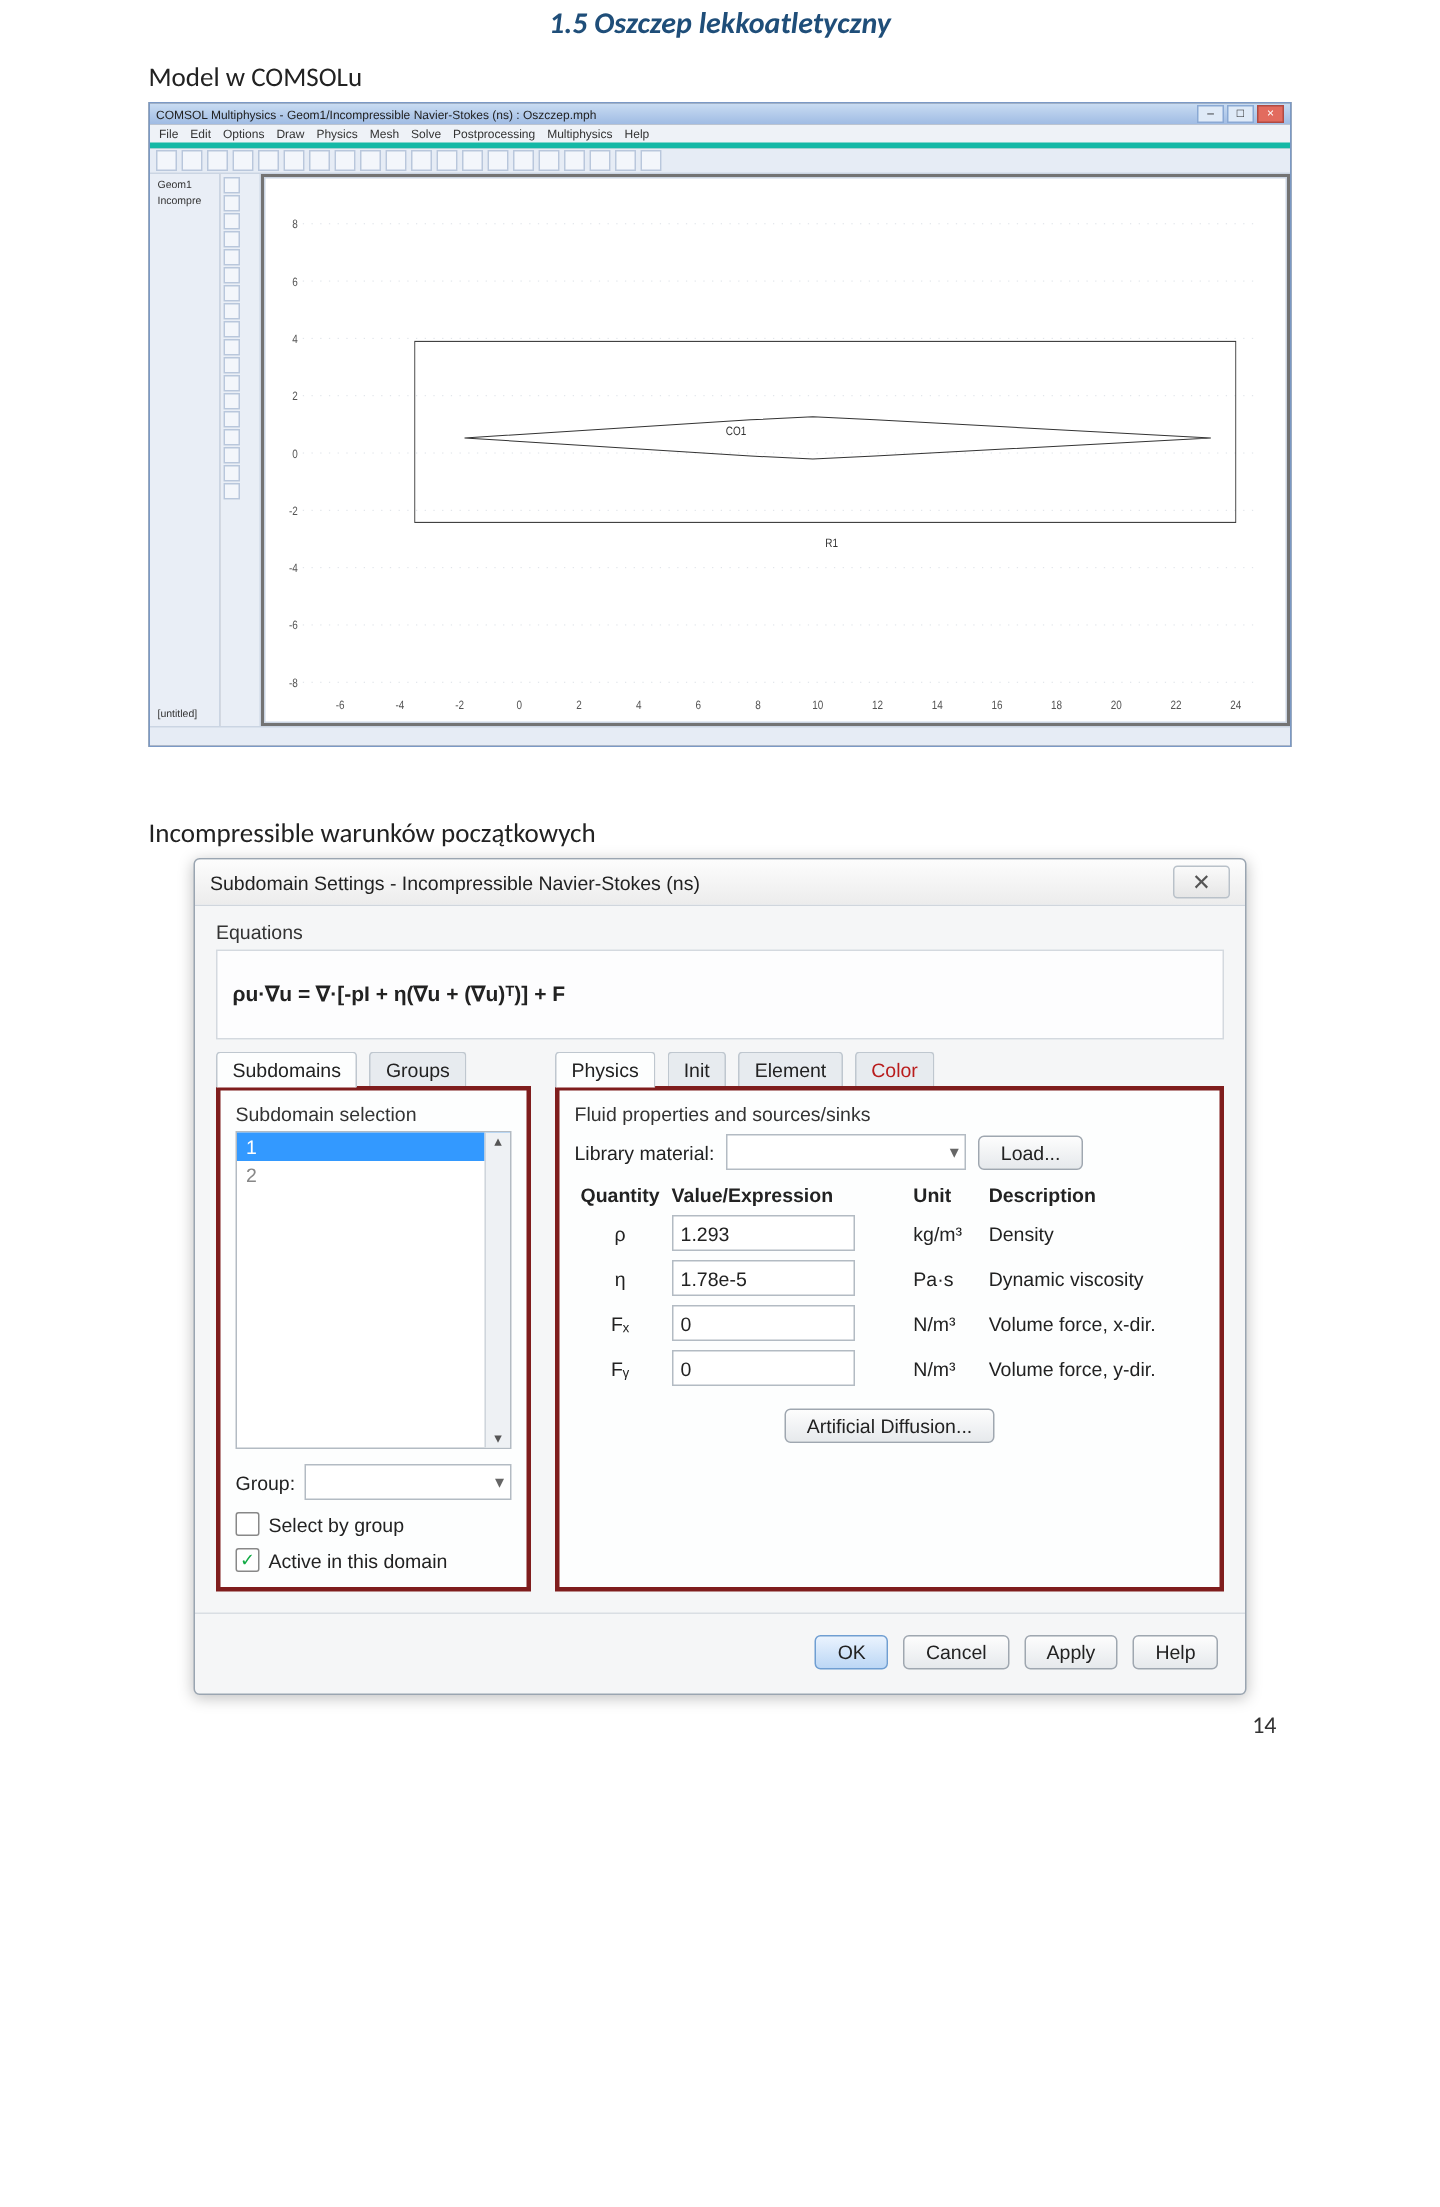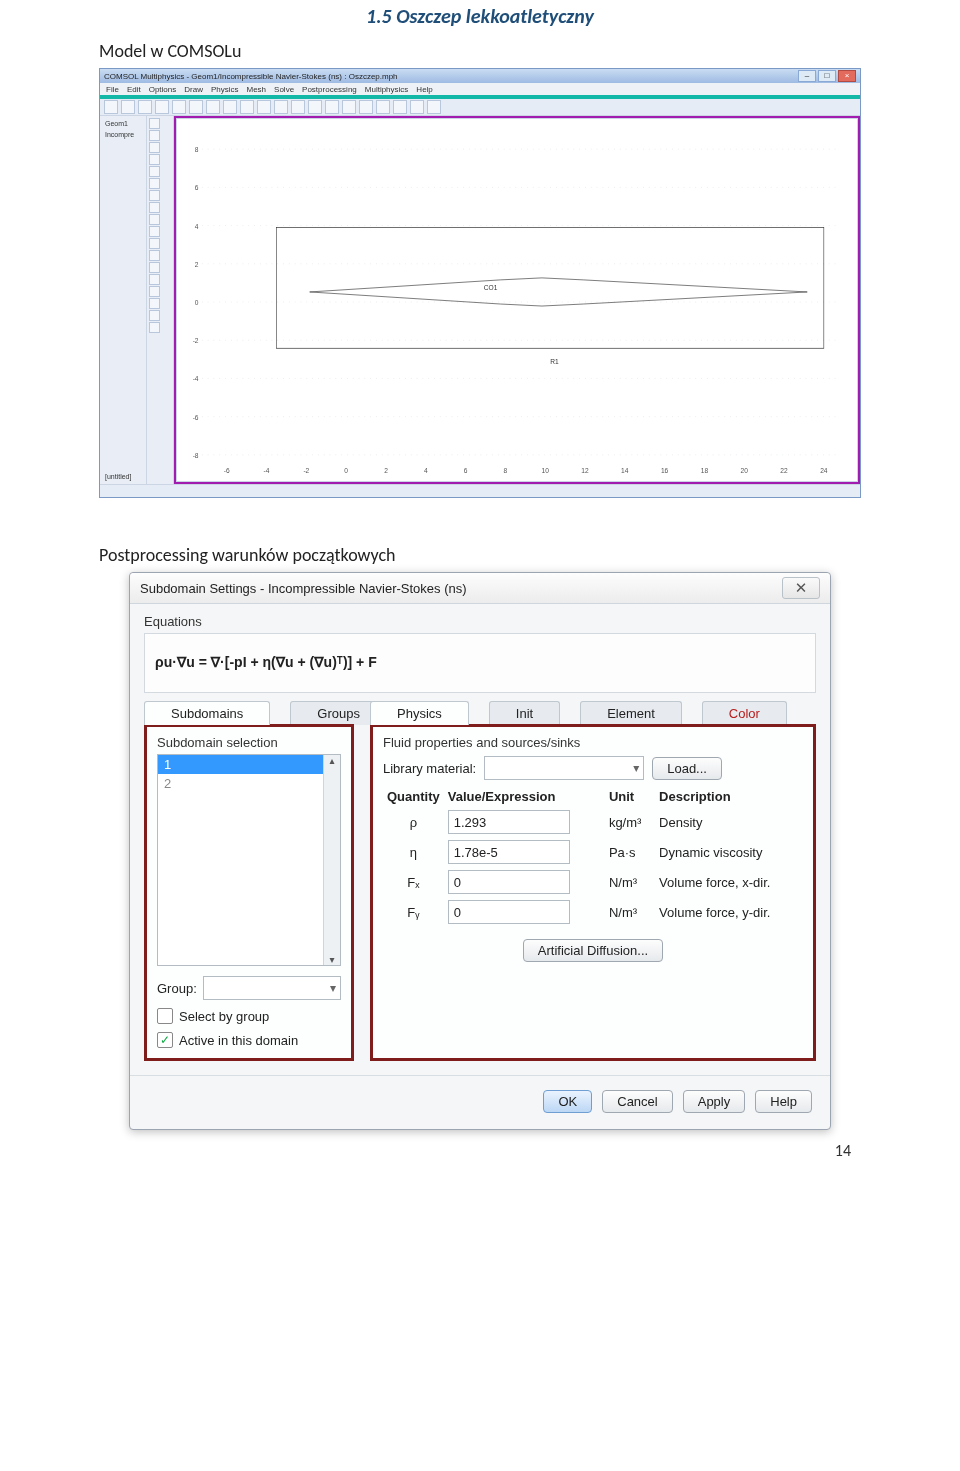--- a/index.html
+++ b/index.html
@@ -35,21 +35,21 @@
     bottom:10px;
     font-size:16px;
     color:#333;
   }
 
   
   .comsol-window{
     width:100%;
     height:430px;
     border:1px solid #7b99c5;
-    background:#a21caf;
+    background:#737373;
     box-sizing:border-box;
     position:relative;
     display:flex;
     flex-direction:column;
     font-family:"Tahoma","Segoe UI",sans-serif;
     font-size:8px;
     color:#333;
   }
   .cw-titlebar{
     height:14px;
@@ -173,27 +173,27 @@
   }
   .dlg-main{
     display:flex;
     padding:0 14px 4px 14px;
     gap:16px;
   }
   .dlg-col-left{width:210px;display:flex;flex-direction:column;}
   .dlg-col-right{flex:1;display:flex;flex-direction:column;}
   .tabs{display:flex;gap:0;}
   .tab{
-    padding:4px 26px;
+    padding:4px 10px;
     border:1px solid #bfc7cf;
     border-bottom:none;
     background:#e7ebef;
     font-size:13px;
     border-radius:3px 3px 0 0;
-    margin-right:20px;
+    margin-right:8px;
     cursor:default;
   }
   .tab.active{
     background:#fdfefe;
     position:relative;
     z-index:2;
   }
   .tab.disabled{color:#b91c1c;}
   .tab-panel{
     border:3px solid #7f1d1d;
@@ -391,21 +391,21 @@
             <text x="780" y="352">24</text>
           </g>
         </svg>
       </div>
     </div>
     <div class="cw-status"></div>
   </div>
 
   <div style="height:40px"></div>
 
-  <div class="body-text">Postprocessing warunków początkowych</div>
+  <div class="body-text">Incompressible warunków początkowych</div>
 
   <div class="dlg-wrap">
     <div class="dlg">
       <div class="dlg-titlebar">
         <span>Subdomain Settings - Incompressible Navier-Stokes (ns)</span>
         <div class="close">✕</div>
       </div>
 
       <div class="dlg-section-label">Equations</div>
       <div class="dlg-equations">

